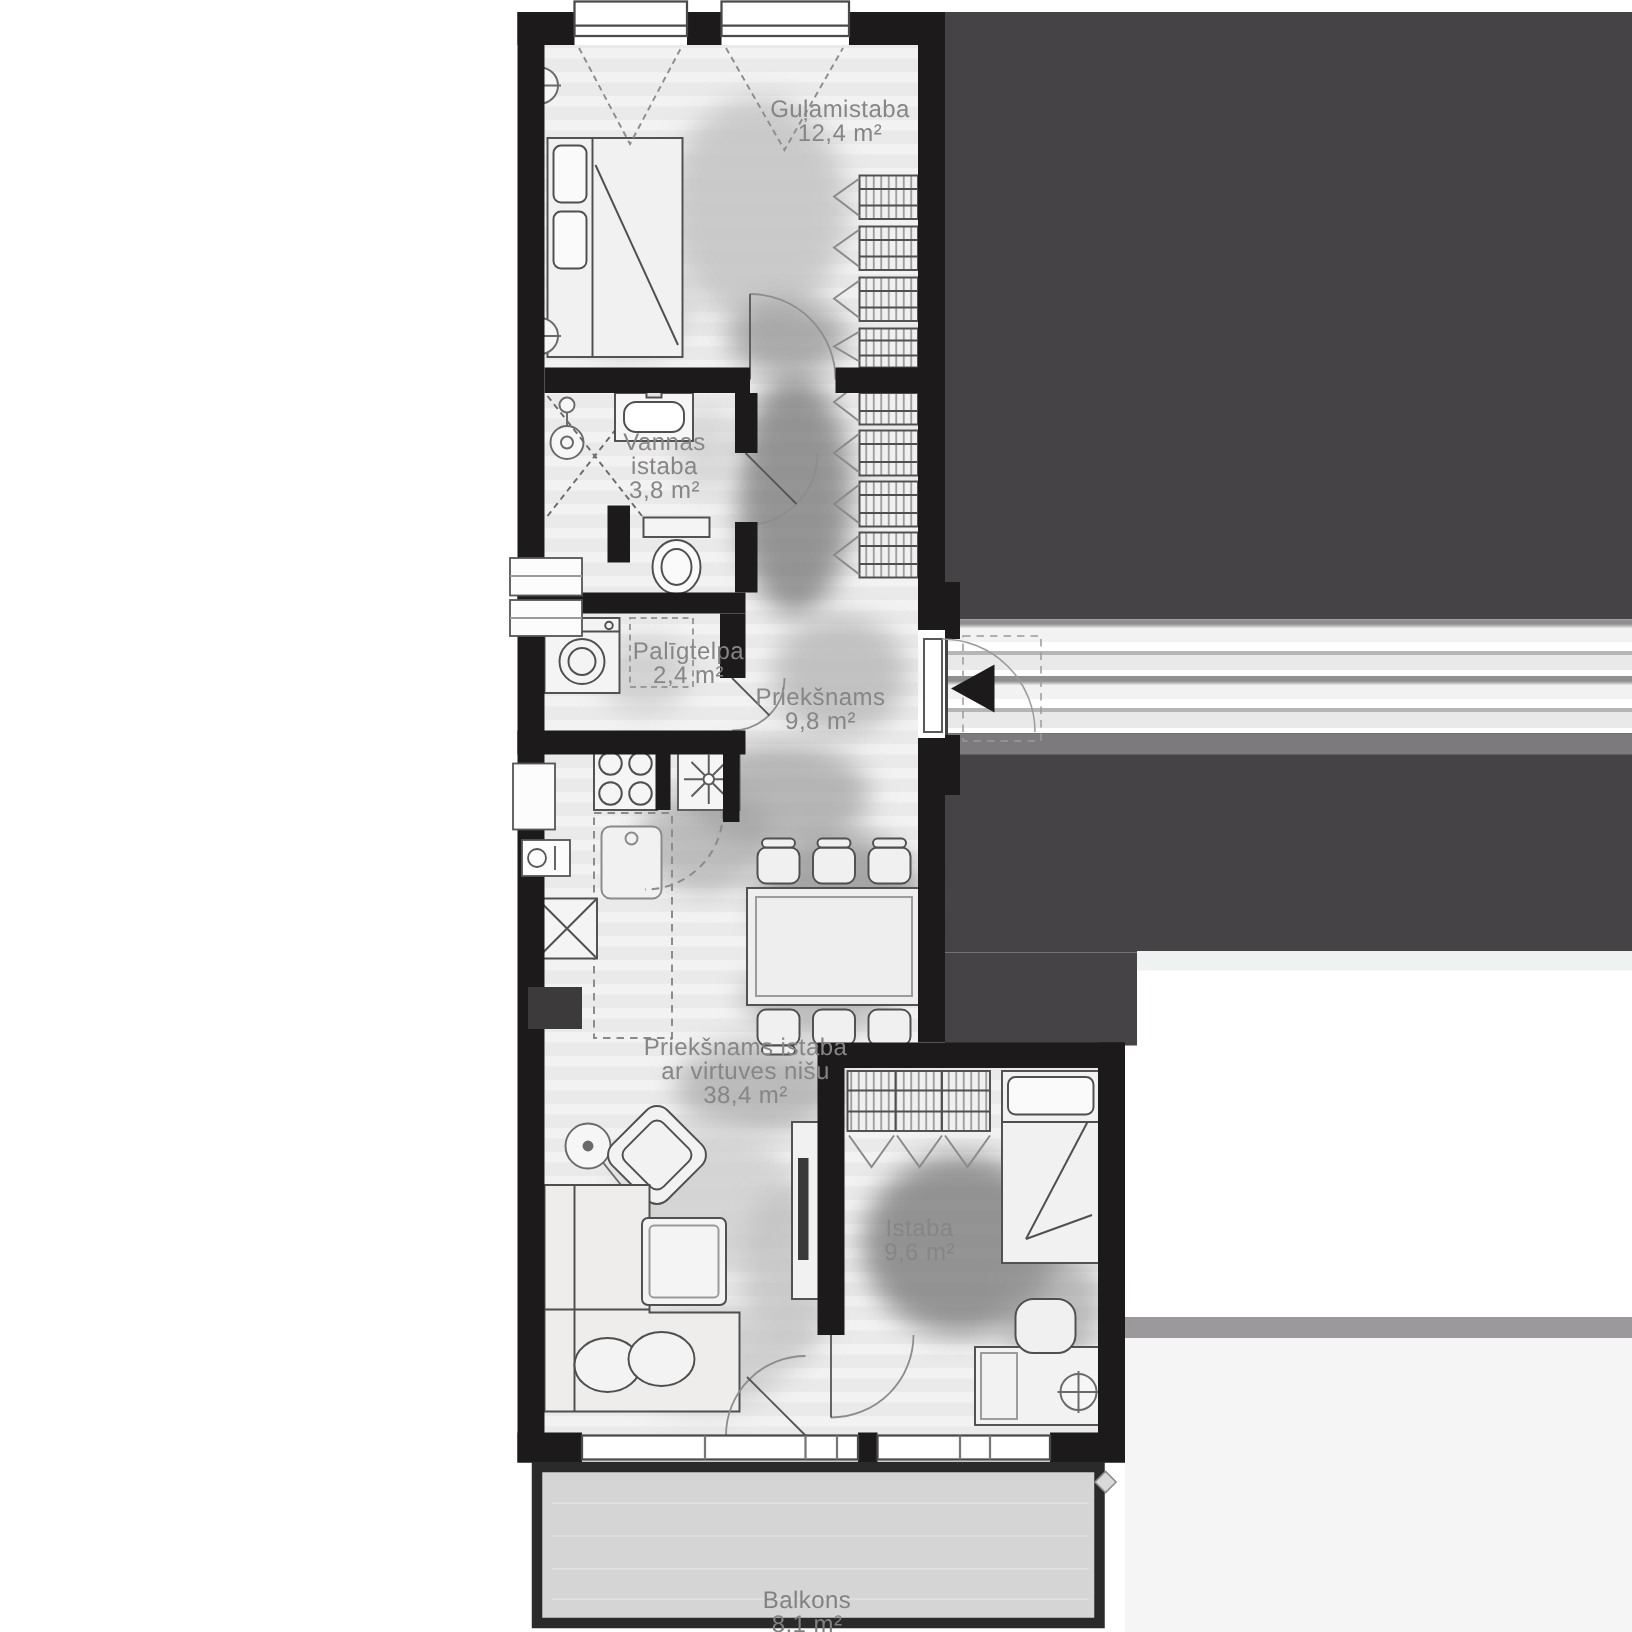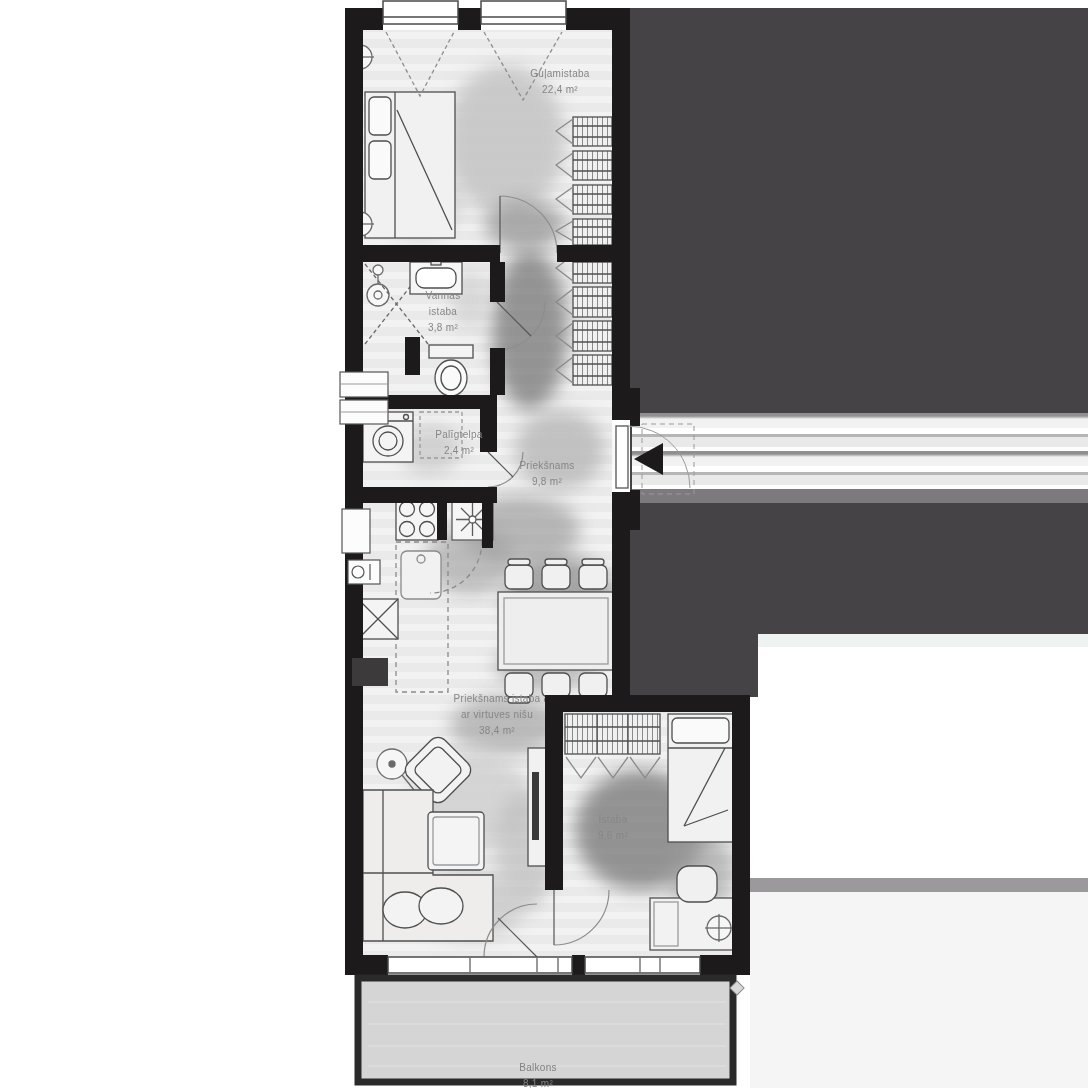--- a/index.html
+++ b/index.html
@@ -18,21 +18,21 @@
       #b5b5b5 21px 24px,#e9e9e9 24px 34px,#fdfdfd 34px 38px);
   }
   .bg-stairs-base{left:632px;top:489px;width:456px;height:14px;background:#7c7a7c;}
   .bg-watermark{left:758px;top:634px;width:330px;height:13px;background:#eef2f1;}
   .bg-strip{left:750px;top:878px;width:338px;height:14px;background:#9b999b;}
   .bg-footer{left:750px;top:892px;width:338px;height:196px;background:#f5f5f5;}
   .plan-svg{left:0;top:0;}
   
   .room-label{
     position:absolute;transform:translate(-50%,-50%);text-align:center;
-    font-size:10px;line-height:16px;color:#878585;letter-spacing:.3px;white-space:nowrap;
+    font-size:16px;line-height:16px;color:#878585;letter-spacing:.3px;white-space:nowrap;
   }
   .room-label.on-gray{color:#828080;margin-top:46px;}
 </style>
 </head>
 <body>
 
 <div class="canvas">
 
   <div class="abs bg-dark"></div>
   <div class="abs bg-dark-ext"></div>
@@ -356,21 +356,21 @@
         <line x1="368" y1="1046" x2="726" y2="1046"></line>
         <line x1="368" y1="1066" x2="726" y2="1066"></line>
       </g>
     </g>
     <rect x="732" y="983" width="10" height="10" transform="rotate(45 737 988)" fill="#d9d9d9" stroke="#8a8a8a"></rect>
   </svg>
 
   <div>
     <div class="room-label" style="left:560px;top:82px">
       <div>Guļamistaba</div>
-      <div>22,4 m²</div>
+      <div>12,4 m²</div>
     </div>
     <div class="room-label" style="left:443px;top:312px">
       <div>Vannas</div>
       <div>istaba</div>
       <div>3,8 m²</div>
     </div>
     <div class="room-label" style="left:459px;top:443px">
       <div>Palīgtelpa</div>
       <div>2,4 m²</div>
     </div>

